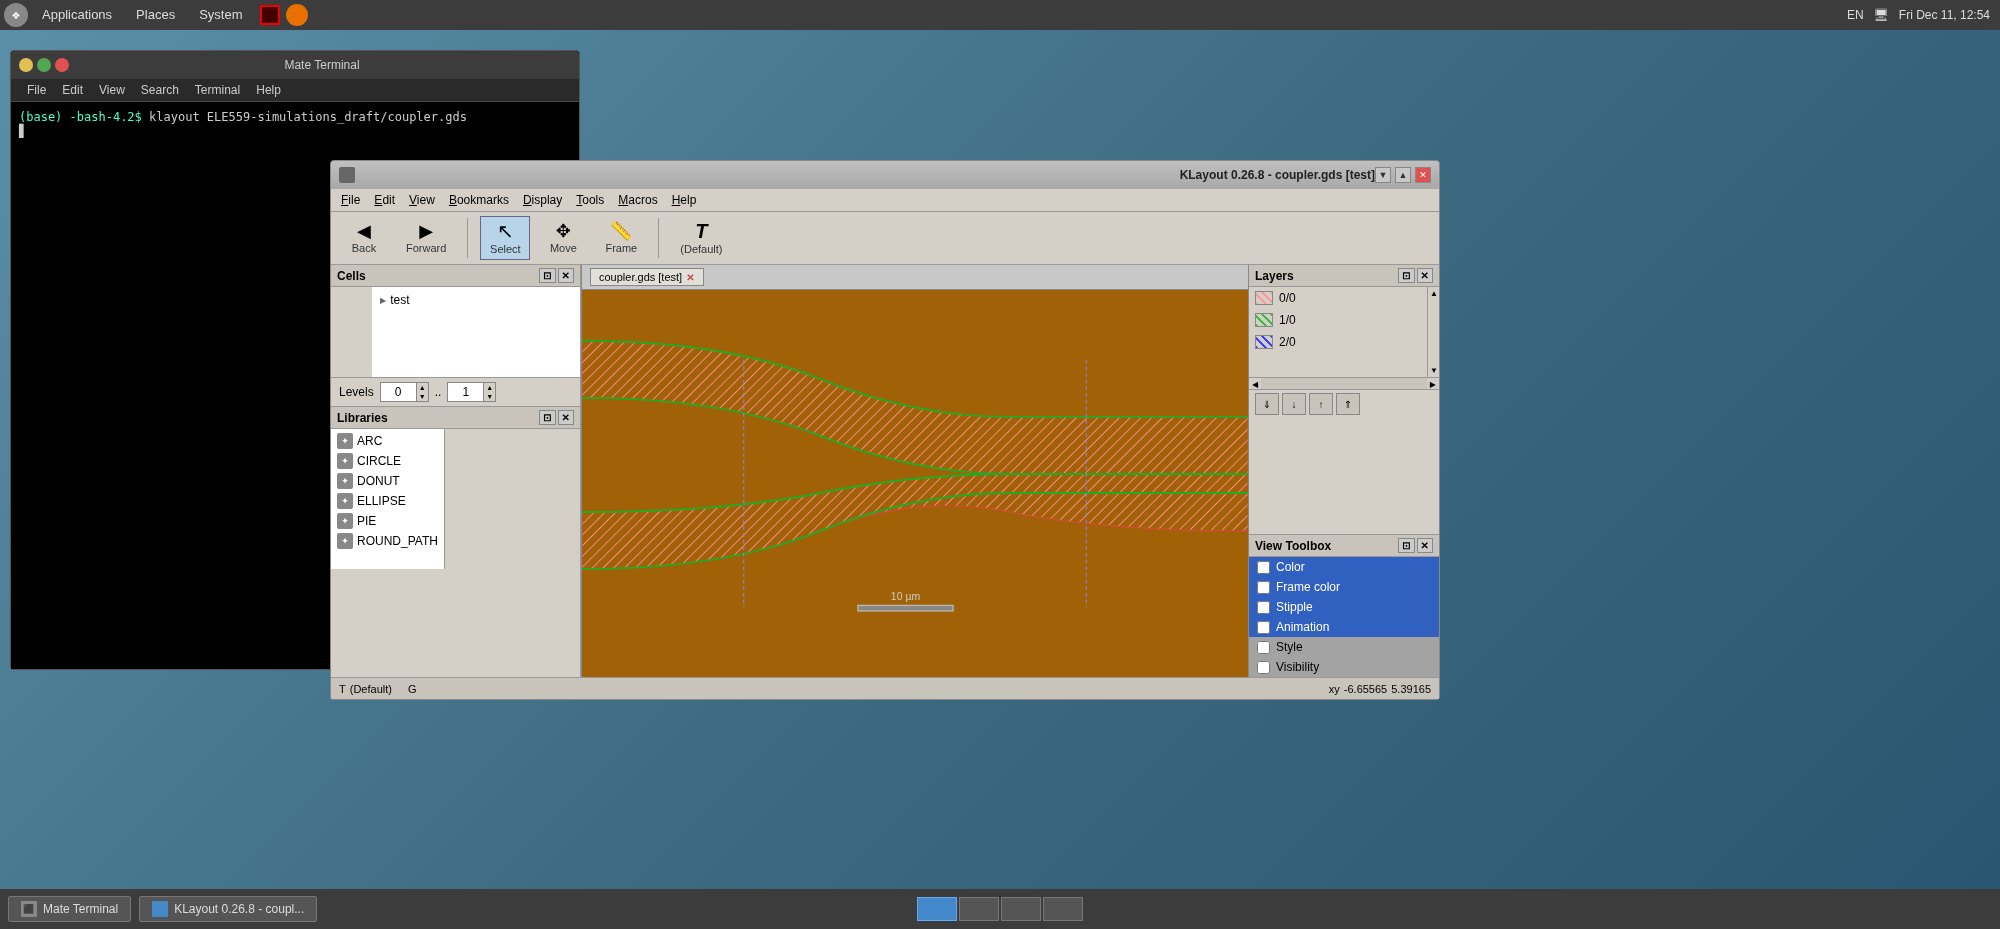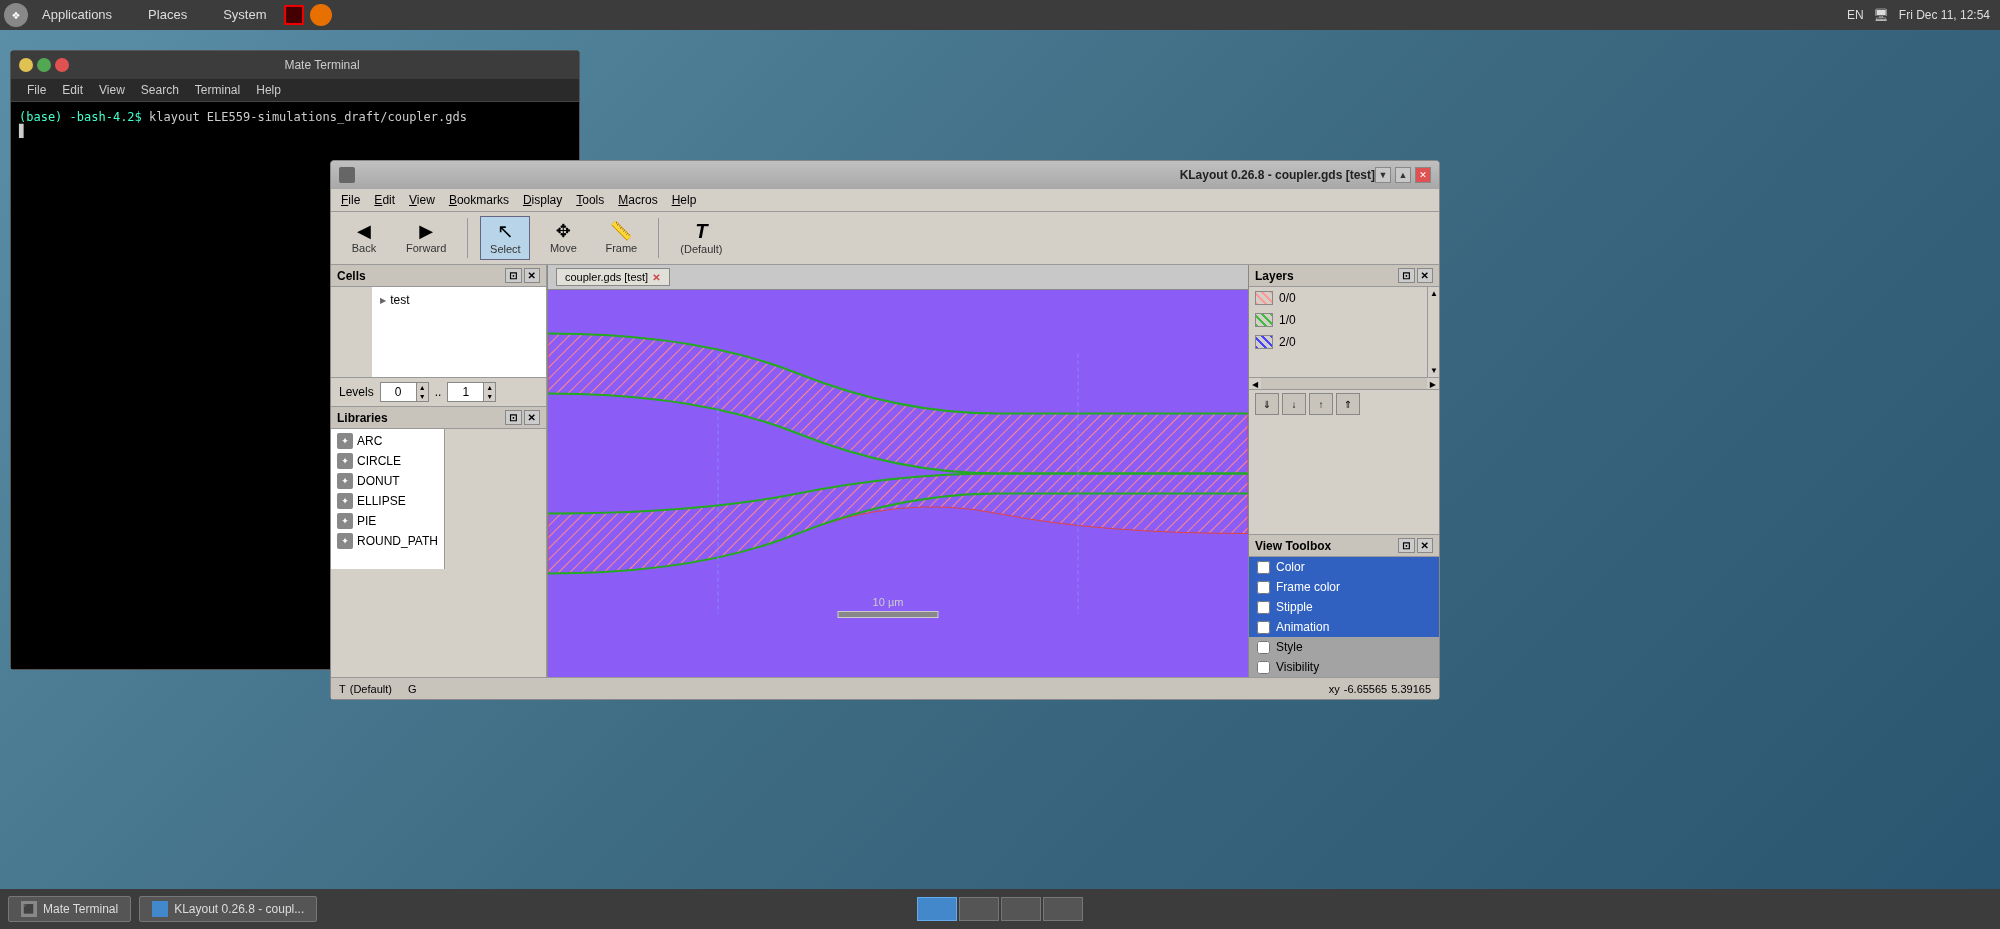--- a/index.html
+++ b/index.html
@@ -34,21 +34,21 @@
       width: 24px; height: 24px;
       background: #888;
       border-radius: 50%;
       margin: 0 4px;
       display: flex; align-items: center; justify-content: center;
       color: white; font-size: 10px;
     }
     .taskbar-menu {
       display: flex;
       align-items: center;
-      gap: 16px;
+      gap: 4px;
     }
     .taskbar-menu span {
       color: #ddd;
       padding: 0 10px;
       cursor: pointer;
       font-size: 13px;
       line-height: 30px;
     }
     .taskbar-top-right {
       position: absolute;
@@ -218,21 +218,21 @@
 
     
     .klayout-main {
       flex: 1;
       display: flex;
       overflow: hidden;
     }
 
     
     .klayout-left {
-      width: 216px;
+      width: 250px;
       display: flex;
       flex-direction: column;
       background: #d4d0c8;
       border-right: 1px solid #999;
     }
     .panel-header {
       display: flex;
       align-items: center;
       justify-content: space-between;
       padding: 3px 6px;
@@ -374,21 +374,21 @@
     .canvas-tab-close {
       font-size: 10px;
       cursor: pointer;
       color: #cc4444;
       font-weight: bold;
     }
     .canvas-view {
       flex: 1;
       position: relative;
       overflow: hidden;
-      background: #8b5cf6;
+      background: #a16207;
     }
 
     
     .klayout-right {
       width: 190px;
       display: flex;
       flex-direction: column;
       background: #d4d0c8;
     }
     .layers-panel {

